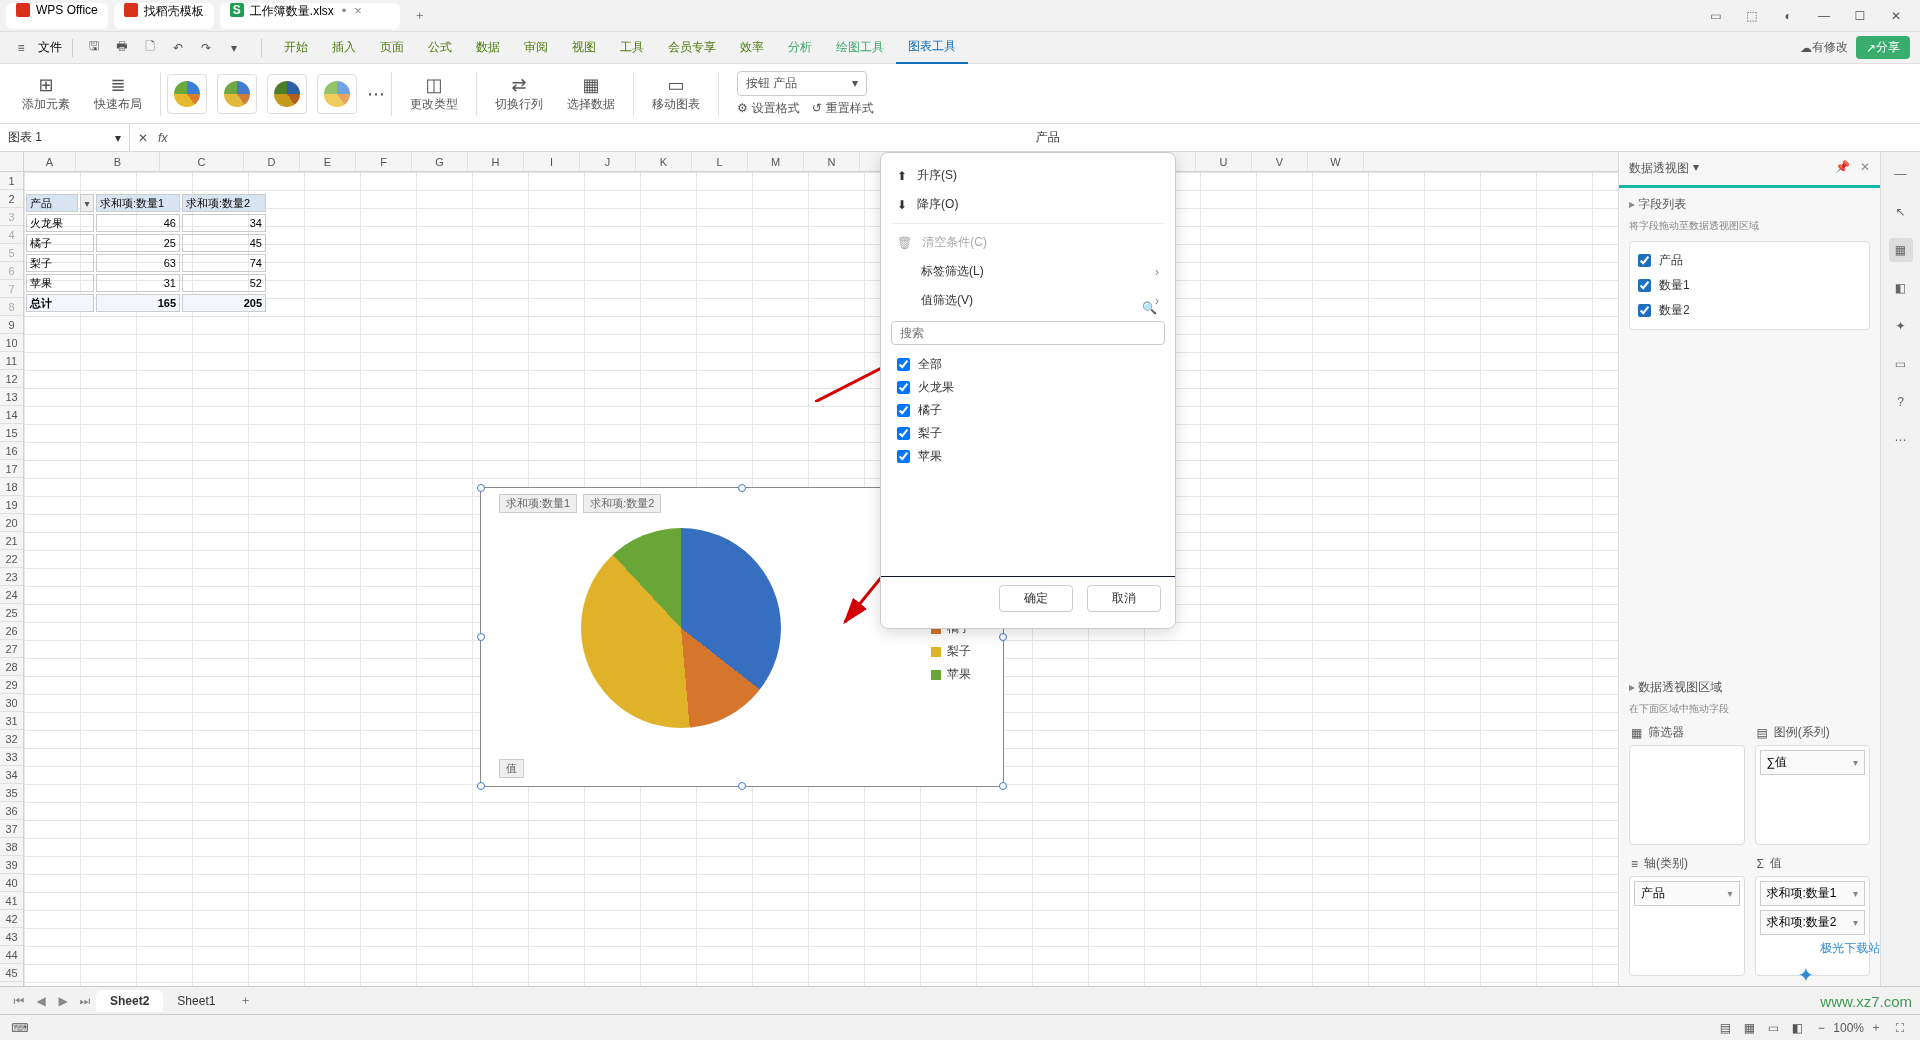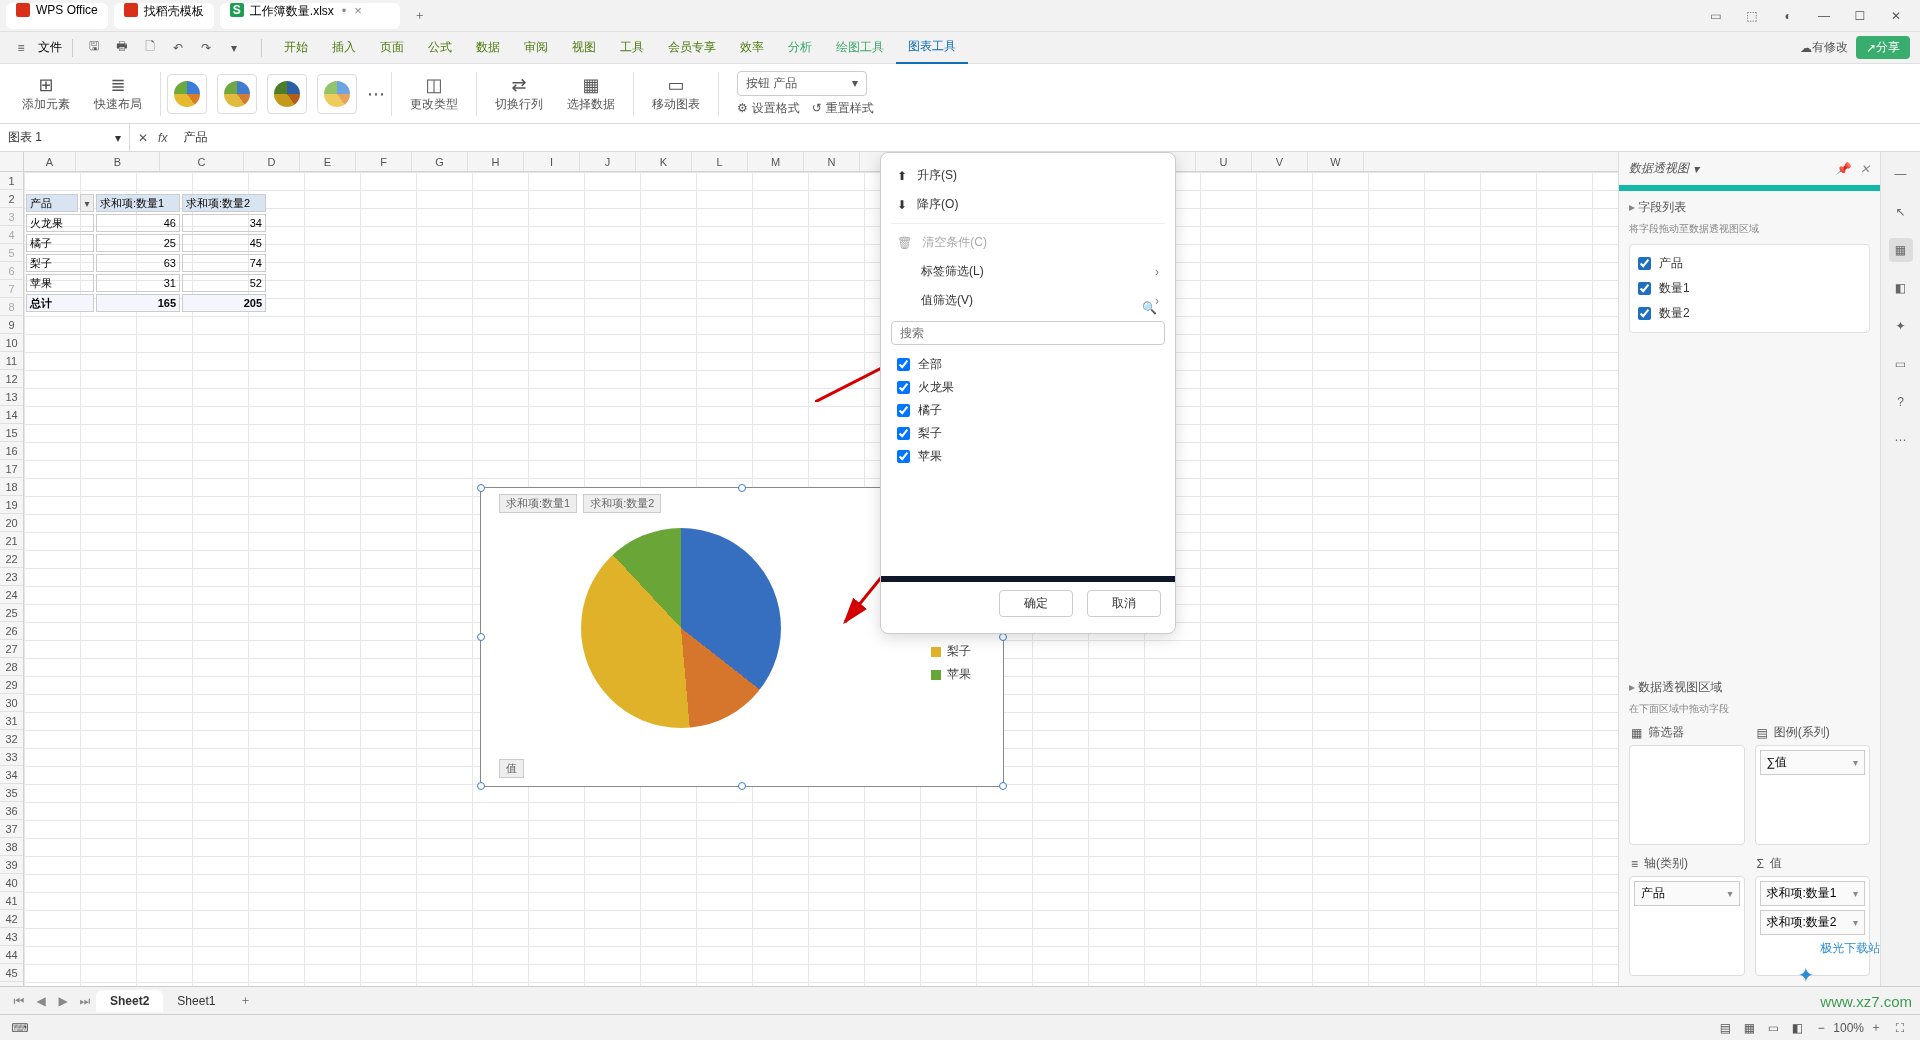--- a/index.html
+++ b/index.html
@@ -32,21 +32,21 @@
 .ribbon .big-btn .ic{font-size:18px;height:22px;display:flex;align-items:center;}
 .ribbon .chart-presets{display:flex;gap:10px;align-items:center;}
 .chart-preset{width:40px;height:40px;border:1px solid #ddd;border-radius:4px;background:#fff;display:flex;align-items:center;justify-content:center;}
 .pie-mini{width:26px;height:26px;border-radius:50%;background:conic-gradient(#3b7dd8 0 25%,#d97d2a 25% 40%,#e5b92e 40% 75%,#6baa3a 75% 100%);}
 .pie-mini.v2{background:conic-gradient(#3b7dd8 0 25%,#d97d2a 25% 40%,#e5b92e 40% 75%,#6baa3a 75% 100%);filter:saturate(0.9);}
 .pie-mini.v3{background:conic-gradient(#2d5fa4 0 25%,#b35e1a 25% 40%,#c59a1a 40% 75%,#4d7d28 75% 100%);}
 .pie-mini.v4{background:conic-gradient(#6ea4e0 0 25%,#e8a45e 25% 40%,#eecb5c 40% 75%,#93c46a 75% 100%);}
 .ribbon .dd{display:flex;align-items:center;border:1px solid #ccc;border-radius:4px;padding:3px 8px;width:130px;justify-content:space-between;color:#555;}
 .small-row{display:flex;gap:12px;margin-top:4px;}
 .small-btn{display:flex;align-items:center;color:#555;gap:4px;}
-.formula-bar{height:28px;display:flex;align-items:center;background:#fff;border-bottom:1px solid #d9d9d9;}
+.formula-bar{height:28px;display:flex;align-items:center;background:#fff;border-bottom:1px solid #d9d9d9;text-align:center;}
 .namebox{width:130px;border-right:1px solid #d9d9d9;height:100%;display:flex;align-items:center;padding:0 8px;justify-content:space-between;color:#333;}
 .fx-area{display:flex;align-items:center;padding:0 8px;gap:10px;color:#555;}
 .fx-input{flex:1;padding:0 8px;color:#333;}
 .work{display:flex;height:calc(1040px - 32px - 32px - 60px - 28px - 28px - 26px);}
 .sheet-area{flex:1;position:relative;background:#fff;overflow:hidden;}
 .col-headers{display:flex;height:20px;background:#f5f5f5;border-bottom:1px solid #d2d2d2;position:absolute;top:0;left:0;right:0;}
 .corner{width:24px;border-right:1px solid #d2d2d2;background:#f5f5f5;}
 .col-h{width:56px;border-right:1px solid #e0e0e0;text-align:center;color:#555;font-size:11px;line-height:20px;}
 .col-h.colA{width:52px;} .col-h.colB{width:84px;} .col-h.colC{width:84px;}
 .row-headers{position:absolute;top:20px;left:0;width:24px;bottom:0;background:#f5f5f5;border-right:1px solid #d2d2d2;}
@@ -81,24 +81,24 @@
 .context-menu .cm-item{display:flex;align-items:center;padding:6px 16px;color:#333;gap:10px;}
 .context-menu .cm-item.dis{color:#aaa;}
 .context-menu .cm-item .chev{margin-left:auto;color:#888;}
 .context-menu .sep{height:1px;background:#eee;margin:4px 10px;}
 .context-menu .search{margin:6px 10px;}
 .context-menu .search input{width:100%;border:1px solid #ccc;border-radius:4px;padding:4px 24px 4px 8px;font-size:12px;}
 .context-menu .search .mag{position:absolute;right:18px;margin-top:-20px;color:#aaa;}
 .context-menu .chk-list{padding:2px 16px 8px 16px;}
 .context-menu .chk-row{display:flex;align-items:center;gap:8px;padding:3px 0;color:#333;font-size:12px;}
 .context-menu .spacer-block{height:100px;}
-.context-menu .btn-row{display:flex;gap:14px;justify-content:flex-end;padding:8px 14px;border-top:6px solid #0f172a;}
+.context-menu .btn-row{display:flex;gap:14px;justify-content:flex-end;padding:8px 14px;border-top:1px solid #0f172a;}
 .context-menu .btn{border:1px solid #ccc;border-radius:4px;padding:4px 24px;background:#fff;color:#333;}
 .right-pane{width:262px;background:#f7f7f7;border-left:1px solid #ddd;display:flex;flex-direction:column;}
-.right-pane .pane-header{display:flex;align-items:center;padding:8px 10px;border-bottom:6px solid #14b8a6;color:#555;font-style:italic;}
+.right-pane .pane-header{display:flex;align-items:flex-start;padding:8px 10px;border-bottom:3px solid #14b8a6;color:#555;}
 .right-pane .pane-header .sp{flex:1;}
 .right-pane .pane-header .ic{margin-left:10px;color:#888;}
 .right-pane .section-title{padding:8px 10px 4px;color:#555;}
 .right-pane .section-title::before{content:"▸ ";color:#888;}
 .right-pane .hint{padding:2px 10px 8px;color:#888;font-size:10px;}
 .field-list{margin:0 10px;border:1px solid #e0e0e0;border-radius:4px;background:#fff;padding:6px;}
 .field-row{display:flex;align-items:center;gap:8px;padding:4px 2px;color:#333;}
 .field-row input{accent-color:#1e6fc0;}
 .area-grid{display:grid;grid-template-columns:1fr 1fr;gap:10px;padding:0 10px 10px;}
 .area-box{border:1px solid #ddd;background:#fff;border-radius:4px;min-height:100px;}

